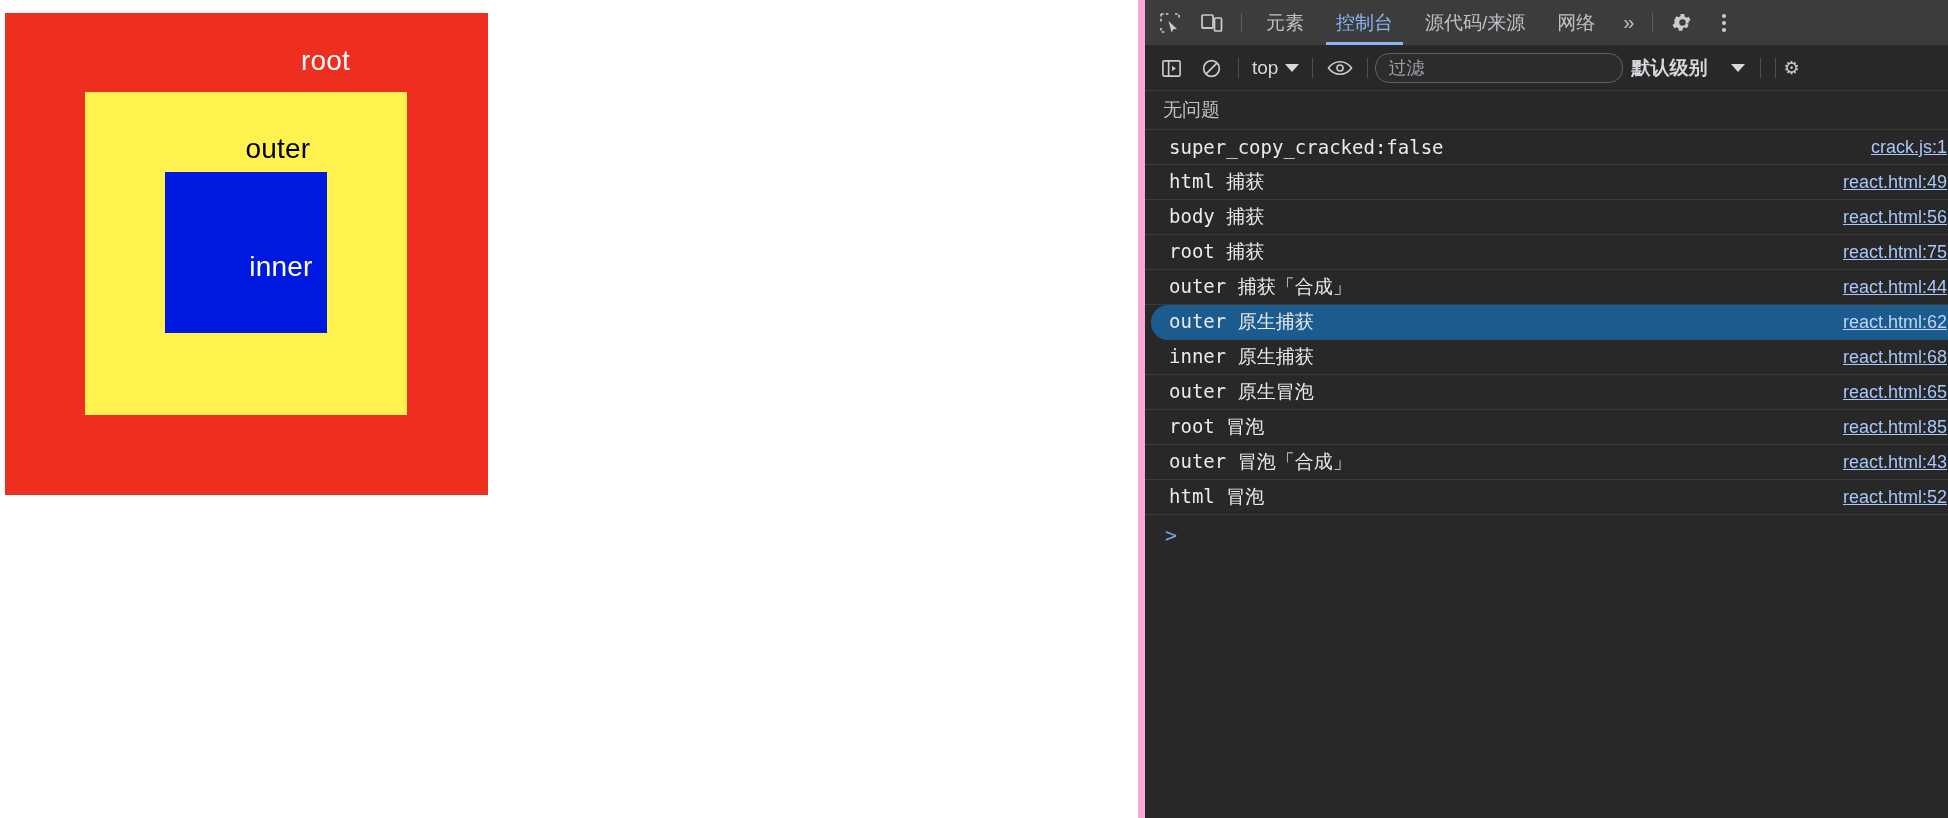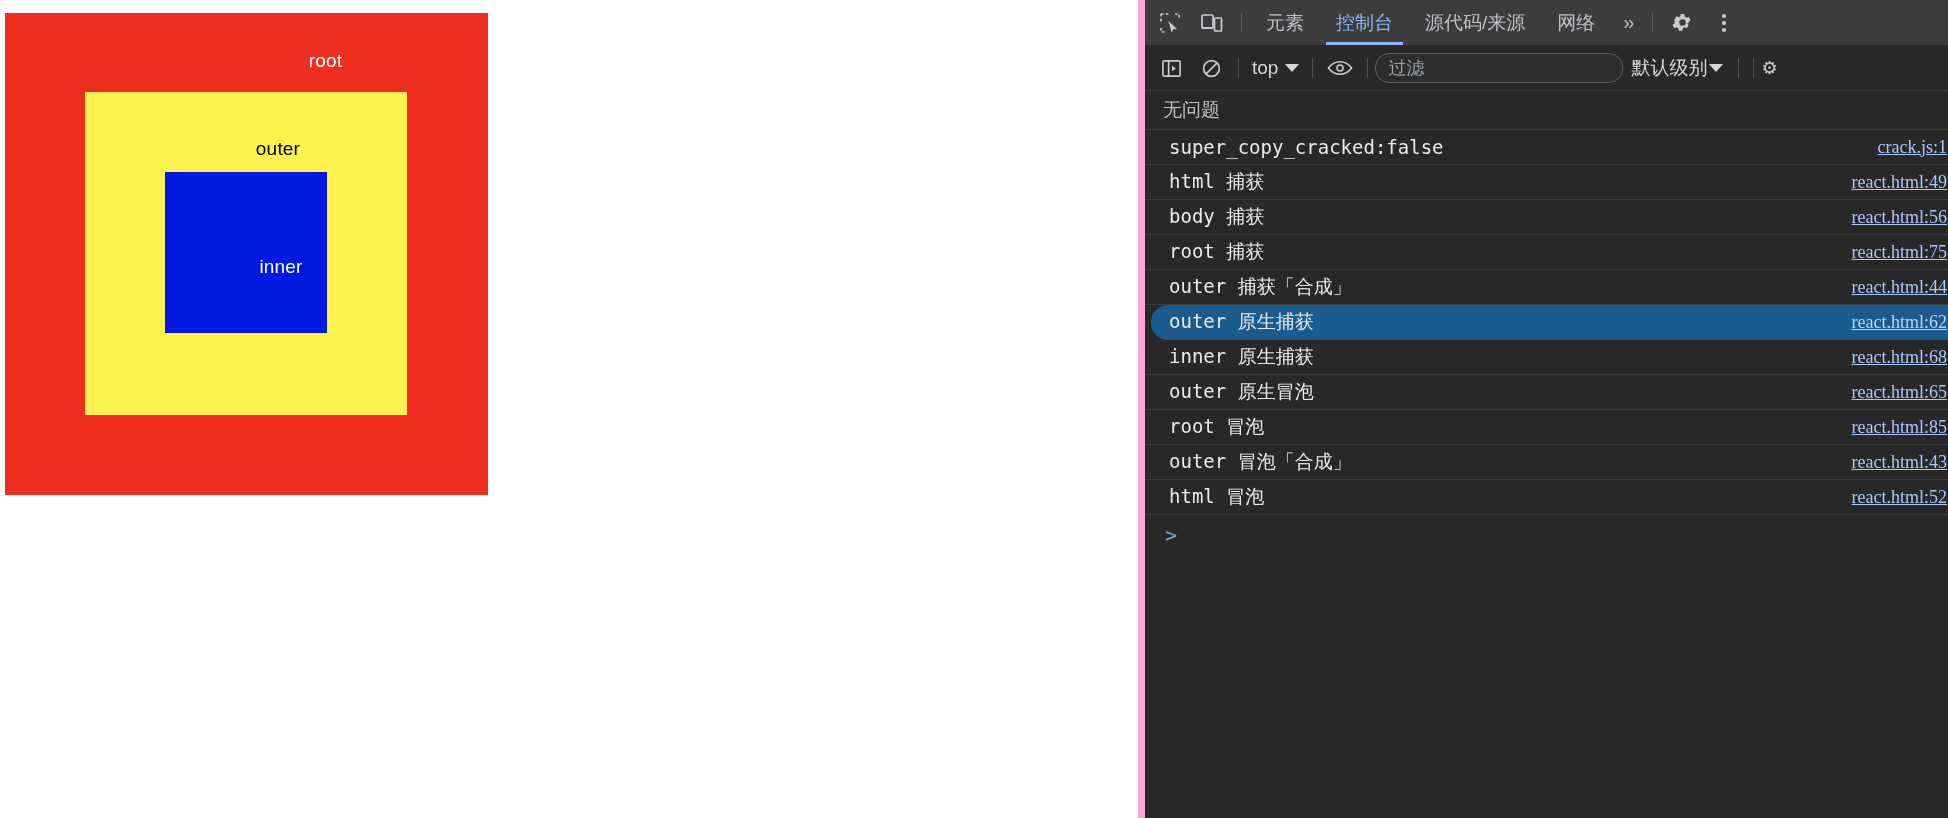--- a/index.html
+++ b/index.html
@@ -20,21 +20,21 @@
   .box-outer{
     position:absolute;left:80px;top:79px;width:322px;height:323px;
     background:#fff24f;
   }
   .box-inner{
     position:absolute;left:80px;top:80px;width:162px;height:161px;
     background:#0019e0;
   }
   .box-label{
     position:absolute;left:16px;right:0;text-align:center;
-    font-size:19px;line-height:26px;letter-spacing:.2px;
+    font-size:28px;line-height:26px;letter-spacing:.2px;
     font-family:"Liberation Sans",sans-serif;
   }
   .lbl-root{top:35px;color:#ffffff;transform:translateX(71px);}
   .lbl-outer{top:44px;color:#000000;transform:translateX(24px);}
   .lbl-inner{top:82px;color:#ffffff;transform:translateX(27px);}
 
   
   .devtools{
     position:absolute;left:1138px;top:0;width:810px;height:818px;
     background:#282828;
@@ -89,22 +89,22 @@
     border-top:8px solid #d6d9dc;
   }
   .filter-input{
     flex:0 0 auto;width:222px;height:28px;background:#2c2c2c;
     border:1px solid #5f6368;border-radius:14px;
     color:#9aa0a6;font-size:18px;padding:0 12px;outline:none;
     font-family:"Liberation Sans",sans-serif;
   }
   .filter-input::placeholder{color:#9aa0a6;}
   .level-select{
-    display:flex;align-items:center;gap:2px;font-size:19px;color:#d6d9dc;
-    padding:0 8px;cursor:pointer;white-space:nowrap;
+    display:flex;align-items:center;gap:24px;font-size:19px;color:#d6d9dc;
+    padding:0 8px;cursor:pointer;white-space:nowrap;font-weight:bold;
   }
   .edge-glyph{
     color:#c8ccd0;font-size:18px;width:18px;overflow:hidden;display:flex;
     align-items:center;justify-content:flex-start;flex:0 0 auto;
   }
 
   
   .issuesbar{
     height:38px;min-height:38px;display:flex;align-items:center;
     padding-left:18px;font-size:19px;color:#bdc1c6;background:#282828;
@@ -122,21 +122,21 @@
     border-top-left-radius:17px;border-bottom-left-radius:17px;
     margin-left:6px;padding-left:18px;
   }
   .row-msg{
     font-family:"DejaVu Sans Mono","Liberation Mono",monospace;
     font-size:19px;color:#e8eaed;white-space:nowrap;letter-spacing:0px;
   }
   .row-src{
     margin-left:auto;font-size:18px;color:#a8c7fa;text-decoration:underline;
     white-space:nowrap;cursor:pointer;padding-right:2px;
-    font-family:Liberation Serif, serif;
+    font-family:Liberation Sans, sans-serif;
   }
   .row.selected .row-src{color:#bcd4f7;}
 
   
   .prompt{
     height:40px;min-height:40px;display:flex;align-items:center;
     padding-left:20px;background:#282828;
   }
   .prompt-caret{color:#7aa7e0;font-size:20px;font-family:"DejaVu Sans Mono",monospace;}
 </style>

